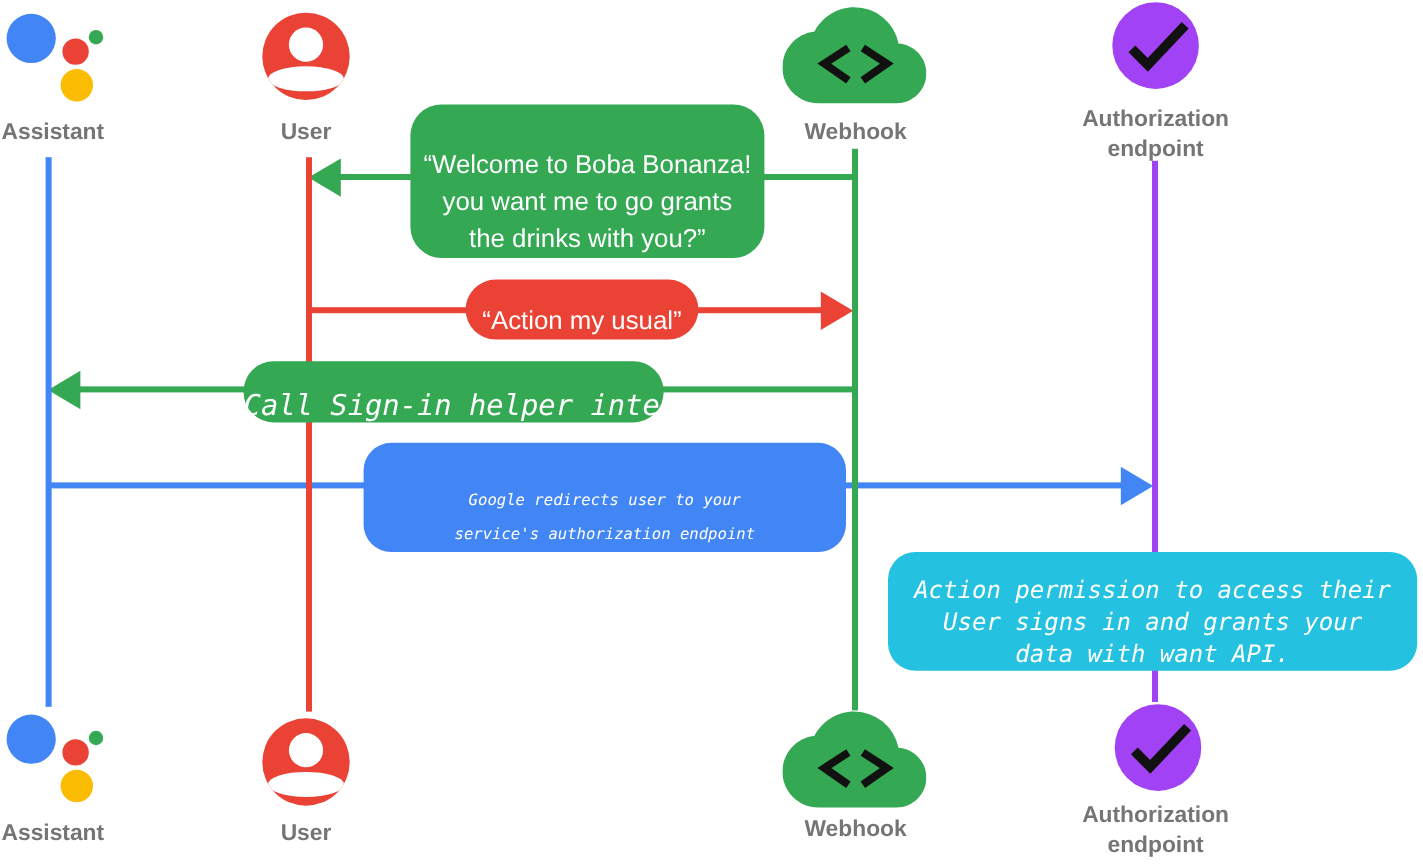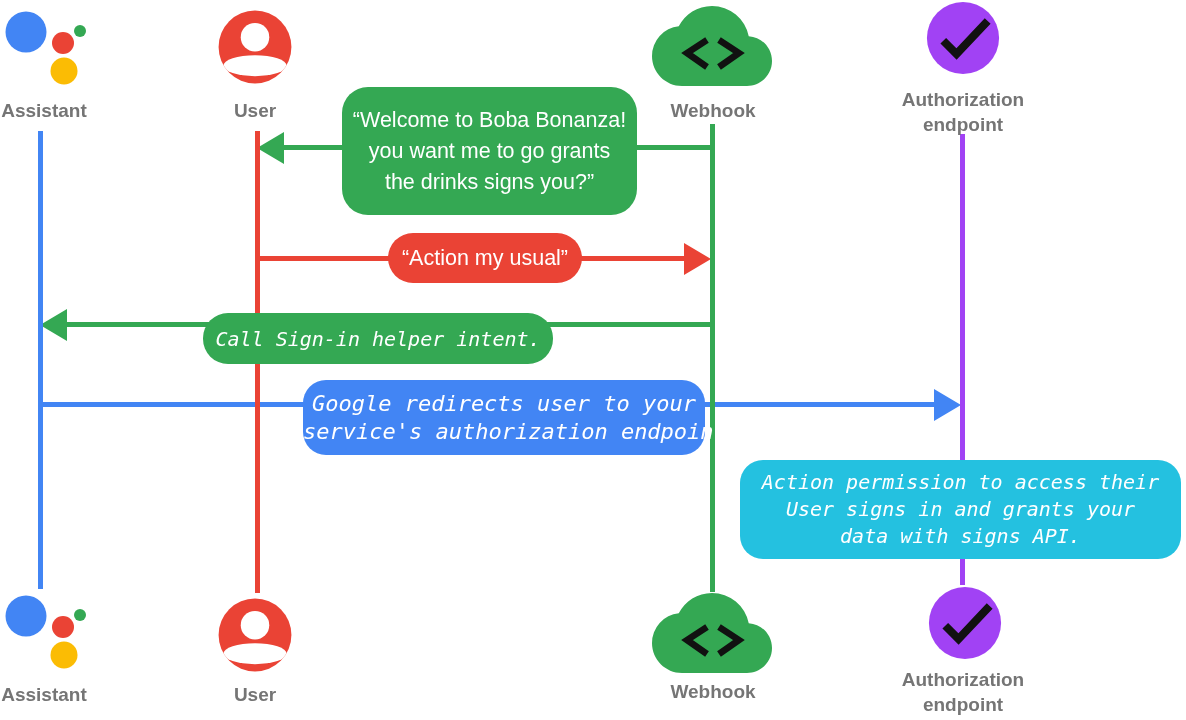--- a/index.html
+++ b/index.html
@@ -6,28 +6,28 @@
   .canvas{position:relative;width:1186px;height:720px;background:#ffffff;overflow:hidden;
           font-family:"Liberation Sans",sans-serif;}
   
   .lifeline{position:absolute;width:5px;}
   
   .hline{position:absolute;height:5px;}
   
   .head-l{position:absolute;width:0;height:0;border-top:16px solid transparent;border-bottom:16px solid transparent;border-right:27px solid;}
   .head-r{position:absolute;width:0;height:0;border-top:16px solid transparent;border-bottom:16px solid transparent;border-left:27px solid;}
   
-  .msg{position:absolute;color:#fff;text-align:center;display:flex;flex-direction:column;justify-content:center;}
+  .msg{position:absolute;color:#fff;text-align:center;display:flex;flex-direction:column;justify-content:flex-end;}
   .msg div{white-space:nowrap;}
   .msg.sans{font-size:21.5px;line-height:31px;}
   .msg.mono{font-family:"DejaVu Sans Mono","Liberation Mono",monospace;font-style:italic;}
   .bx-welcome{left:342px;top:87px;width:295px;height:128px;border-radius:26px;background:#34A853;}
   .bx-order{left:388px;top:233px;width:194px;height:50px;border-radius:25px;background:#EA4335;}
-  .bx-signin{left:203px;top:301px;width:350px;height:51px;border-radius:25px;background:#34A853;font-size:20px;margin-top:12px;}
-  .bx-redirect{left:303px;top:380px;width:402px;height:75px;border-radius:23px;background:#4285F4;font-size:22px;line-height:28px;}
+  .bx-signin{left:203px;top:301px;width:350px;height:51px;border-radius:25px;background:#34A853;font-size:24px;}
+  .bx-redirect{left:303px;top:369px;width:402px;height:91px;border-radius:23px;background:#4285F4;font-size:13px;line-height:28px;}
   .bx-grant{left:740px;top:460px;width:441px;height:99px;border-radius:23px;background:#24C1E0;font-size:20px;line-height:27px;}
   
   .actor-label{position:absolute;width:240px;text-align:center;color:#757575;font-weight:700;font-size:19px;line-height:25px;}
   .icon{position:absolute;}
 </style>
 </head>
 <body>
 
 <div class="canvas">
 
@@ -44,40 +44,40 @@
   <div class="head-r" style="left:934px;top:389px;border-left-color:#4285F4"></div>
 
   <div class="lifeline" style="left:38px;top:131px;height:458px;background:#4285F4"></div>
   <div class="lifeline" style="left:255px;top:131px;height:462px;background:#EA4335"></div>
   <div class="lifeline" style="left:710px;top:124px;height:468px;background:#34A853"></div>
   <div class="lifeline" style="left:960px;top:134px;height:451px;background:#A142F4"></div>
 
   <div class="msg sans bx-welcome">
     <div>“Welcome to Boba Bonanza!</div>
     <div>you want me to go grants</div>
-    <div>the drinks signs you?”</div>
+    <div>the drinks with you?”</div>
   </div>
 
   <div class="msg sans bx-order">
     <div>“Action my usual”</div>
   </div>
 
   <div class="msg mono bx-signin">
     <div>Call Sign-in helper intent.</div>
   </div>
 
   <div class="msg mono bx-redirect">
     <div>Google redirects user to your</div>
     <div>service's authorization endpoint</div>
   </div>
 
   <div class="msg mono bx-grant">
     <div>Action permission to access their</div>
     <div>User signs in and grants your</div>
-    <div>data with signs API.</div>
+    <div>data with want API.</div>
   </div>
 
   <svg class="icon" style="left:5px;top:10px" width="90" height="80" viewBox="0 0 90 80">
     <circle cx="21" cy="22" r="20.5" fill="#4285F4"></circle>
     <circle cx="75" cy="21" r="6" fill="#34A853"></circle>
     <circle cx="58" cy="33" r="11" fill="#EA4335"></circle>
     <circle cx="59" cy="61" r="13.5" fill="#FBBC04"></circle>
   </svg>
 
   <svg class="icon" style="left:217px;top:9px" width="76" height="76" viewBox="0 0 24 24">

